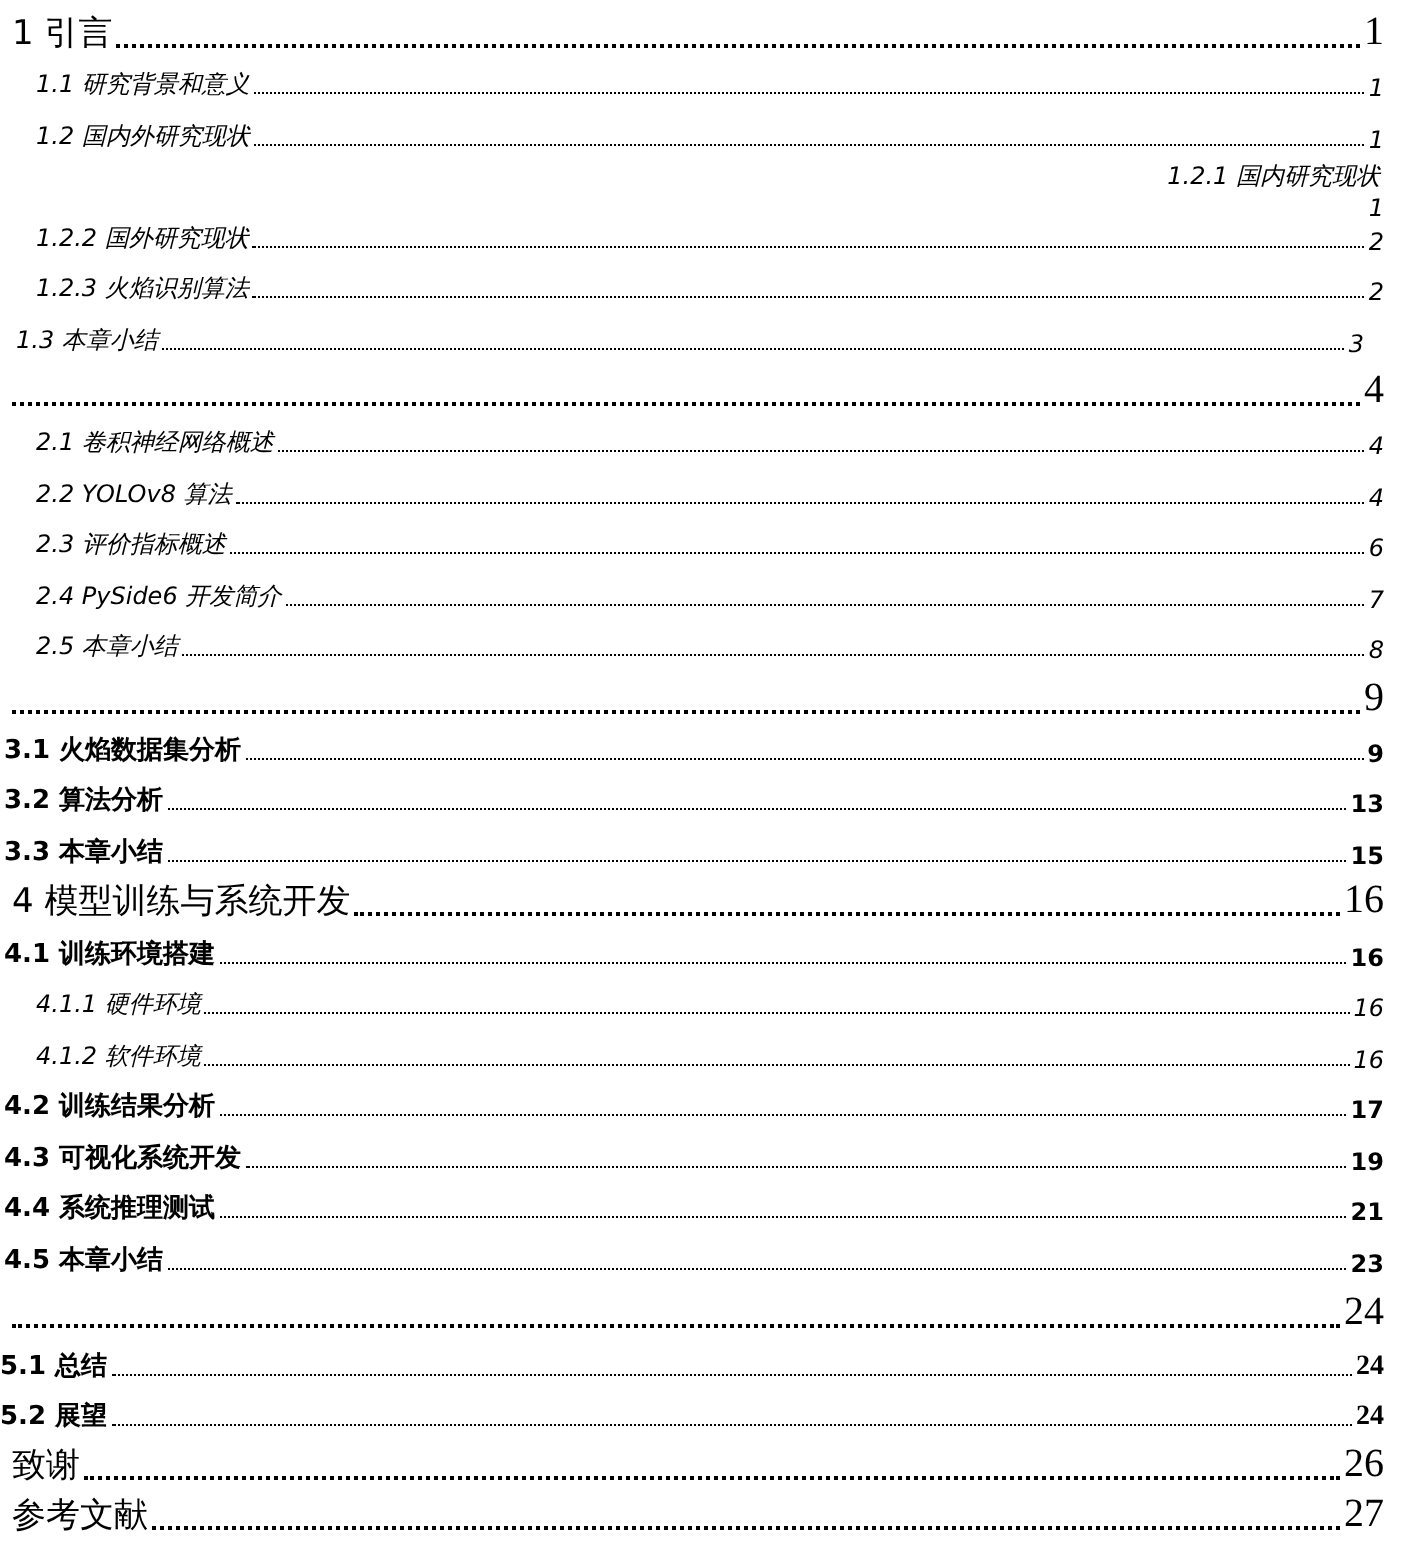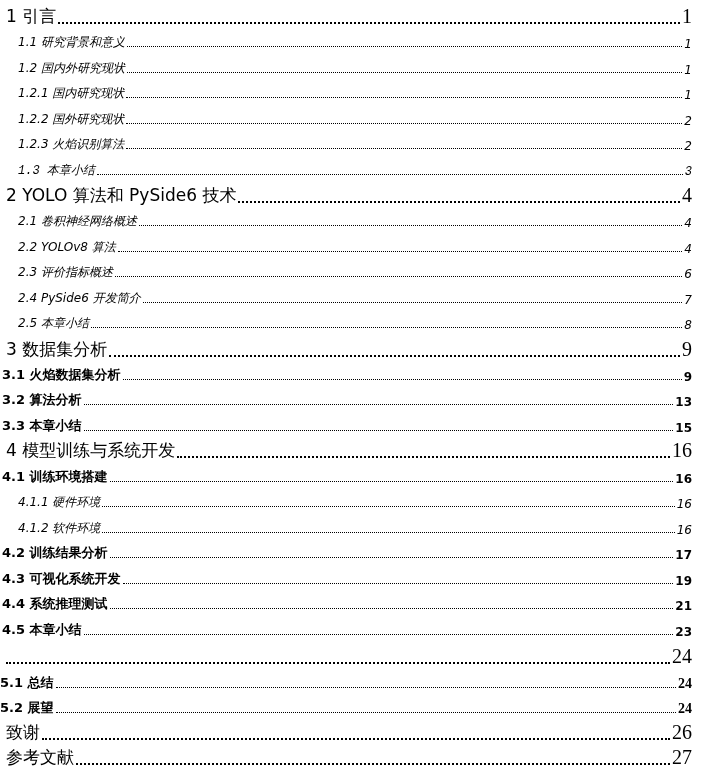--- a/index.html
+++ b/index.html
@@ -33,43 +33,42 @@
   <div class="row sec-it" style="top:29px;left:18px;width:674px;">
       <span class="label">1.1 研究背景和意义</span>
       <span class="leader"></span>
       <span class="page">1</span>
     </div>
   <div class="row sec-it" style="top:55px;left:18px;width:674px;">
       <span class="label">1.2 国内外研究现状</span>
       <span class="leader"></span>
       <span class="page">1</span>
     </div>
-  <div class="row sec-it" style="top:80px;left:18px;width:674px;">
+  <div class="row sec-it" style="top:80px;left:18px;width:674px;flex-direction:column;">
       <span class="label">1.2.1 国内研究现状</span>
       <span class="leader"></span>
       <span class="page">1</span>
     </div>
   <div class="row sec-it" style="top:106px;left:18px;width:674px;">
       <span class="label">1.2.2 国外研究现状</span>
       <span class="leader"></span>
       <span class="page">2</span>
     </div>
   <div class="row sec-it" style="top:131px;left:18px;width:674px;">
       <span class="label">1.2.3 火焰识别算法</span>
       <span class="leader"></span>
       <span class="page">2</span>
     </div>
-  <div class="row sec-it" style="top:157px;left:18px;width:674px;font-family:Liberation Mono, monospace;">
+  <div class="row sec-it" style="top:157px;left:8px;width:674px;">
       <span class="label">1.3 本章小结</span>
       <span class="leader"></span>
       <span class="page">3</span>
     </div>
 
   <div class="row ch" style="top:181px;left:6px;width:686px;">
-      <span class="label">2 YOLO 算法和 PySide6 技术</span>
       <span class="leader"></span>
       <span class="page">4</span>
     </div>
   <div class="row sec-it" style="top:208px;left:18px;width:674px;">
       <span class="label">2.1 卷积神经网络概述</span>
       <span class="leader"></span>
       <span class="page">4</span>
     </div>
   <div class="row sec-it" style="top:234px;left:18px;width:674px;">
       <span class="label">2.2 YOLOv8 算法</span>
@@ -86,21 +85,20 @@
       <span class="leader"></span>
       <span class="page">7</span>
     </div>
   <div class="row sec-it" style="top:310px;left:18px;width:674px;">
       <span class="label">2.5 本章小结</span>
       <span class="leader"></span>
       <span class="page">8</span>
     </div>
 
   <div class="row ch" style="top:335px;left:6px;width:686px;">
-      <span class="label">3 数据集分析</span>
       <span class="leader"></span>
       <span class="page">9</span>
     </div>
   <div class="row sec" style="top:362px;left:2px;width:690px;">
       <span class="label">3.1 火焰数据集分析</span>
       <span class="leader"></span>
       <span class="page">9</span>
     </div>
   <div class="row sec" style="top:387px;left:2px;width:690px;">
       <span class="label">3.2 算法分析</span>

